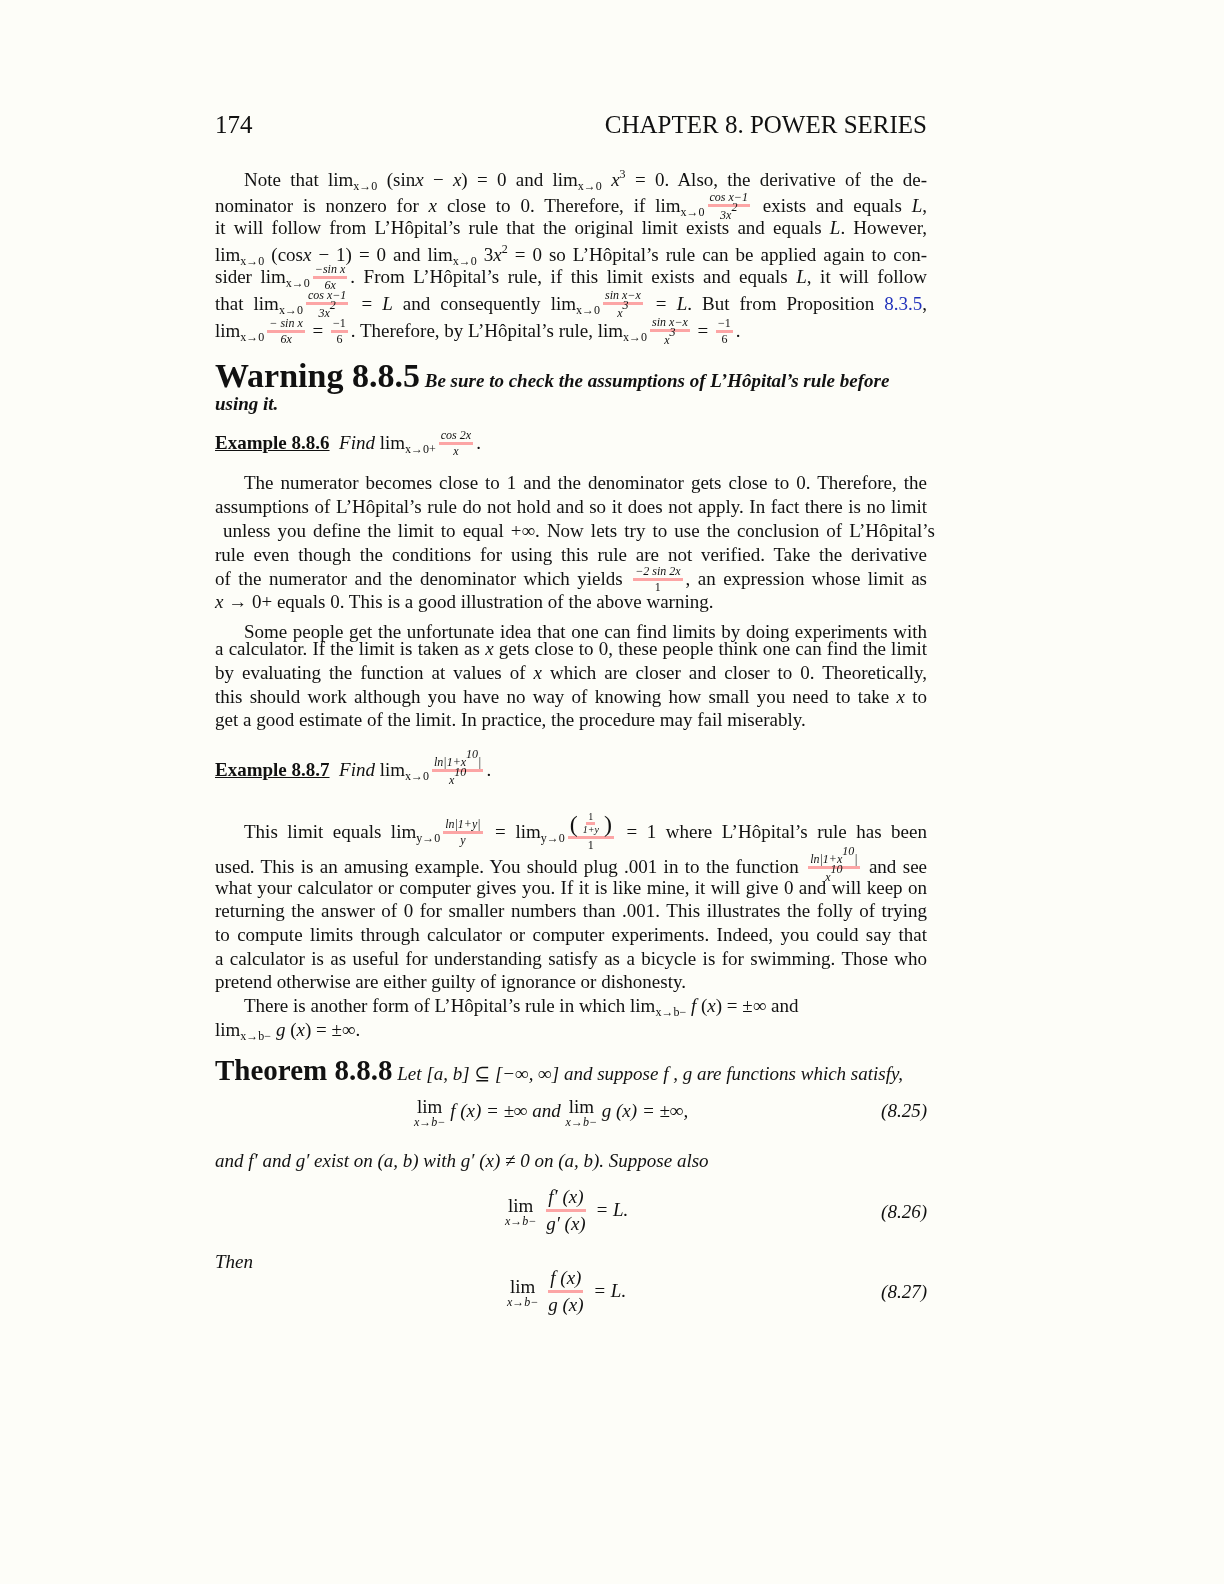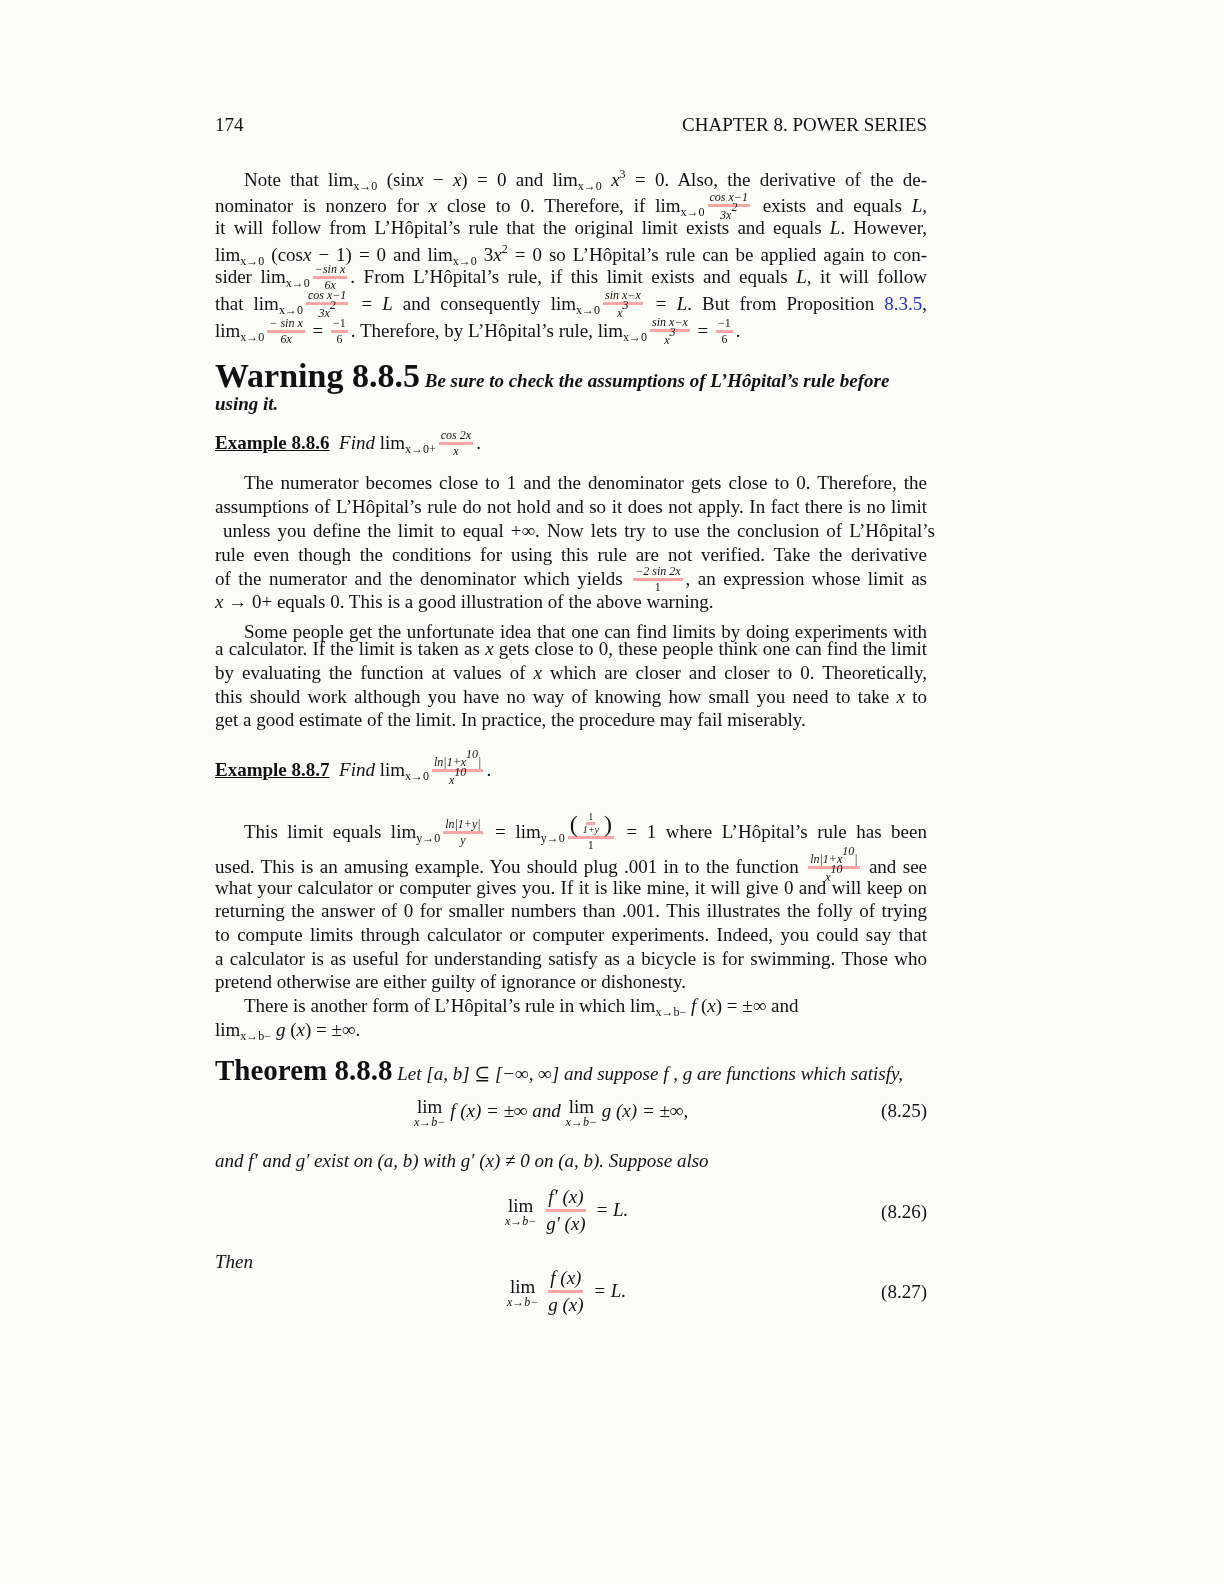--- a/index.html
+++ b/index.html
@@ -16,25 +16,25 @@
   .just { text-align: justify; text-align-last: justify; }
   .ind { padding-left: 29px; box-sizing: border-box; }
   i, .m { font-style: italic; }
   sub { font-size: 12px; vertical-align: -4px; line-height: 0; }
   sup { font-size: 12px; vertical-align: 8px; line-height: 0; }
   .frac { display: inline-flex; flex-direction: column; align-items: center; vertical-align: middle; font-size: 12px; line-height: 13px; margin: 0 3px; position: relative; top: -1px; }
   .frac .num { border-bottom: 3px solid #fca5a5; padding: 0 2px; }
   .frac .den { padding: 0 2px; }
   .frac.big { font-size: 19px; line-height: 24px; }
   .link { color: #2233bb; }
-  .hdr { position: absolute; top: 114px; font-size: 19px; line-height: 22px; }
+  .hdr { position: absolute; top: 114px; font-size: 25px; line-height: 22px; }
   .warn-title { font-weight: bold; font-size: 34px; }
   .bi { font-weight: bold; font-style: italic; }
   .bold { font-weight: bold; text-decoration: underline; }
-  .eqnum { position: absolute; right: 297px; font-size: 19px; }
+  .eqnum { position: absolute; right: 297px; font-size: 19px; font-style: italic; }
   .disp { position: absolute; font-size: 19px; }
   .limblk { display: inline-flex; flex-direction: column; align-items: center; vertical-align: middle; line-height: 18px; }
   .limblk .under { font-size: 12px; font-style: italic; line-height: 12px; }
   .paren-frac { display: inline-flex; align-items: center; font-size: 24px; }
 </style>
 </head>
 <body>
 
 <div class="page">
 

